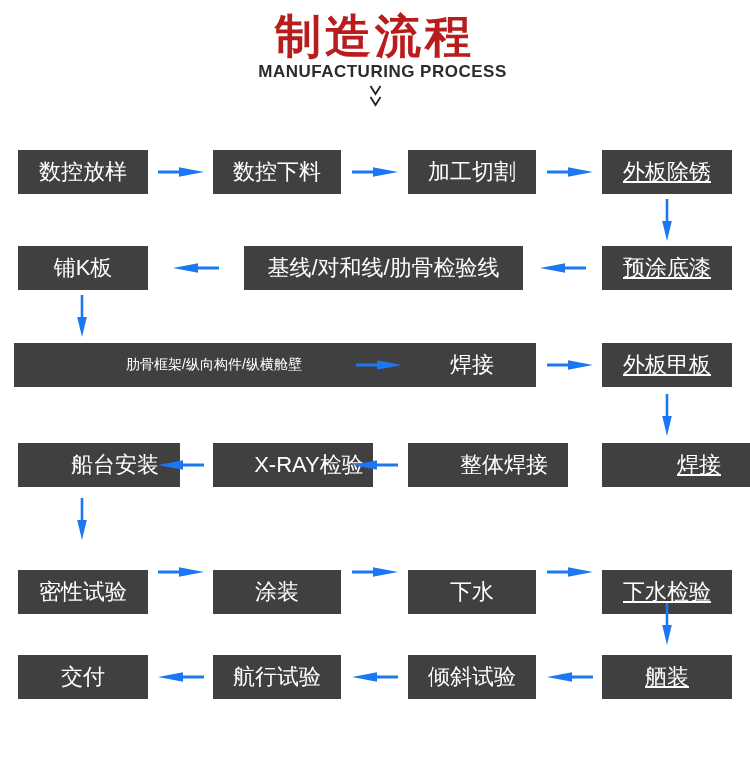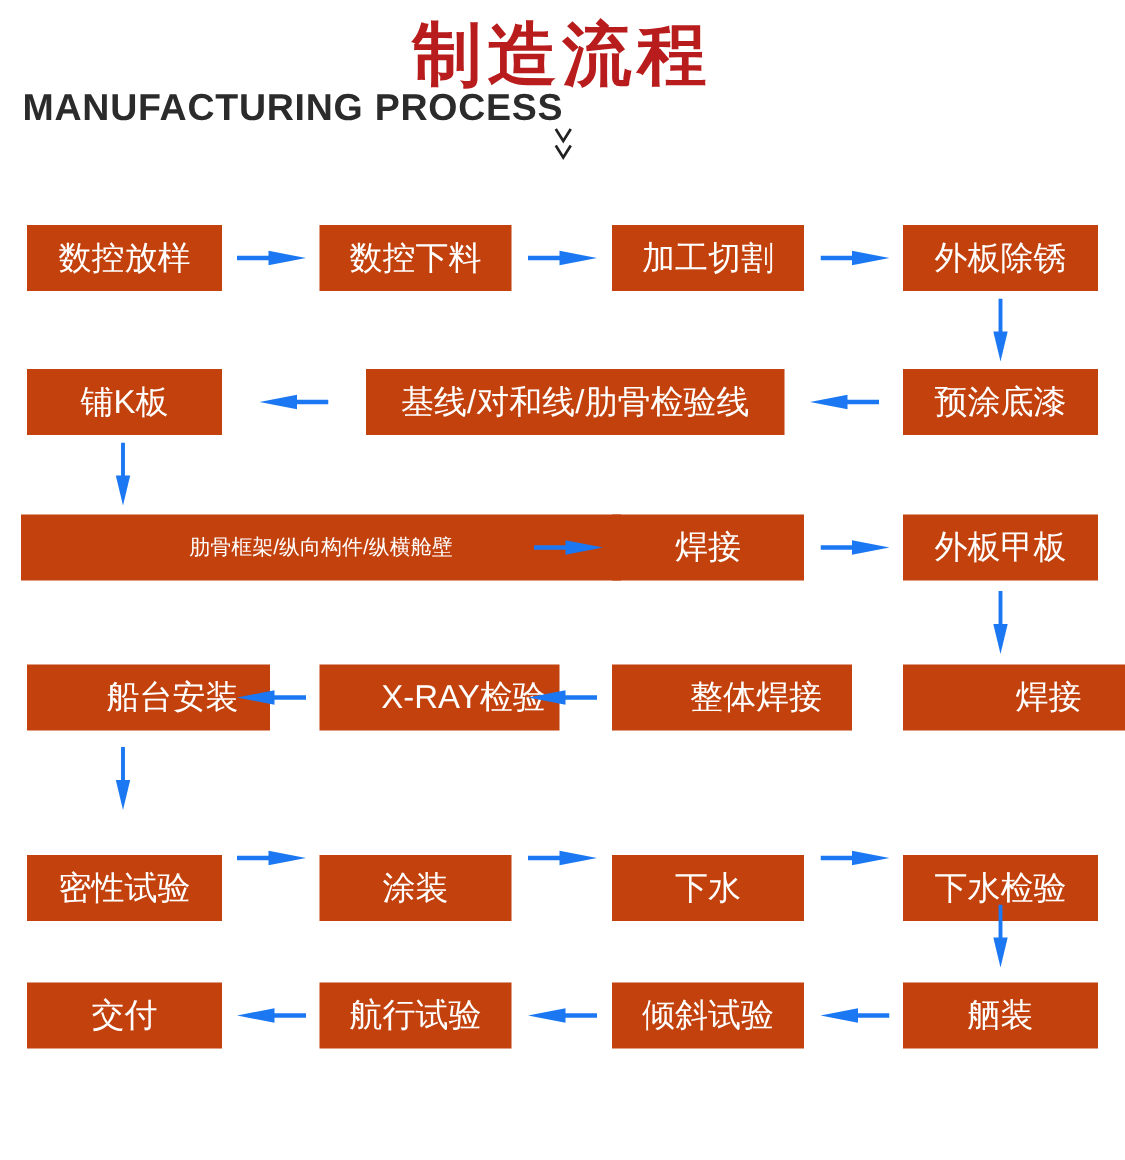--- a/index.html
+++ b/index.html
@@ -6,35 +6,35 @@
   #canvas{
     position:relative;width:750px;height:773px;background:#ffffff;overflow:hidden;
     font-family:"Liberation Sans","DejaVu Sans",sans-serif;
   }
   .page-title{
     position:absolute;top:10px;left:0;right:0;height:52px;line-height:52px;
     text-align:center;font-size:46px;font-weight:900;color:#b91c1c;letter-spacing:4px;
   }
   .page-subtitle{
     position:absolute;top:60px;left:0;right:0;height:24px;line-height:24px;
-    text-align:left;font-size:25px;font-weight:600;color:#2b2b2b;letter-spacing:0.5px;padding-left:15px;
+    text-align:center;font-size:17px;font-weight:600;color:#2b2b2b;letter-spacing:0.5px;padding-left:15px;
   }
   .divider-chevrons{
     position:absolute;top:85px;left:0;right:0;text-align:center;line-height:0;
   }
   .node{
-    position:absolute;height:44px;background:#c2410c;color:#ffffff;
+    position:absolute;height:44px;background:#404040;color:#ffffff;
     display:flex;align-items:center;justify-content:center;
     font-size:22px;font-weight:500;white-space:nowrap;
   }
   
   .c1{left:18px;width:130px;}
   .c2{left:213px;width:128px;}
   .c3{left:408px;width:128px;}
-  .c4{left:602px;width:130px;}
+  .c4{left:602px;width:130px;text-decoration:underline;}
   .wide-r2{left:244px;width:279px;}
   .wide-r3{left:14px;width:400px;font-size:14px;}
   
   .r1{top:150px;} .r2{top:246px;} .r3{top:343px;}
   .r4{top:443px;padding-left:32px;} .r5{top:570px;} .r6{top:655px;}
   .arrow-h{position:absolute;width:46px;height:14px;}
   .arrow-v{position:absolute;width:14px;height:42px;}
   .arrow-h svg,.arrow-v svg,.divider-chevrons svg{display:block;}
   .arrow-h.flip svg{transform:scaleX(-1);}
   .ar1{top:165px;} .ar2{top:261px;} .ar3{top:358px;}

